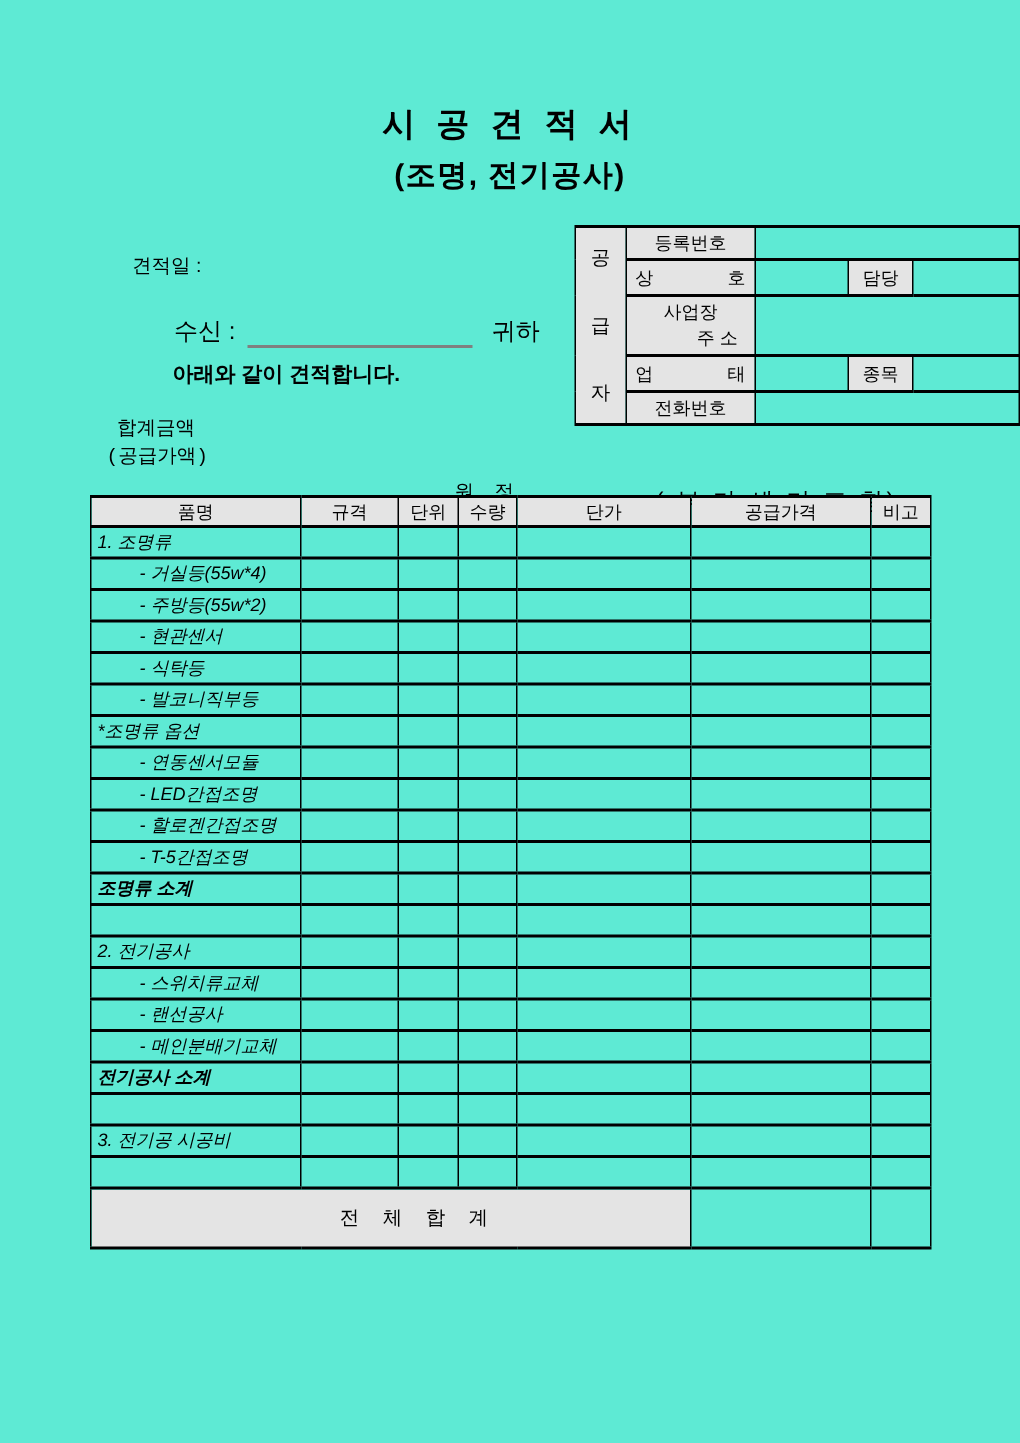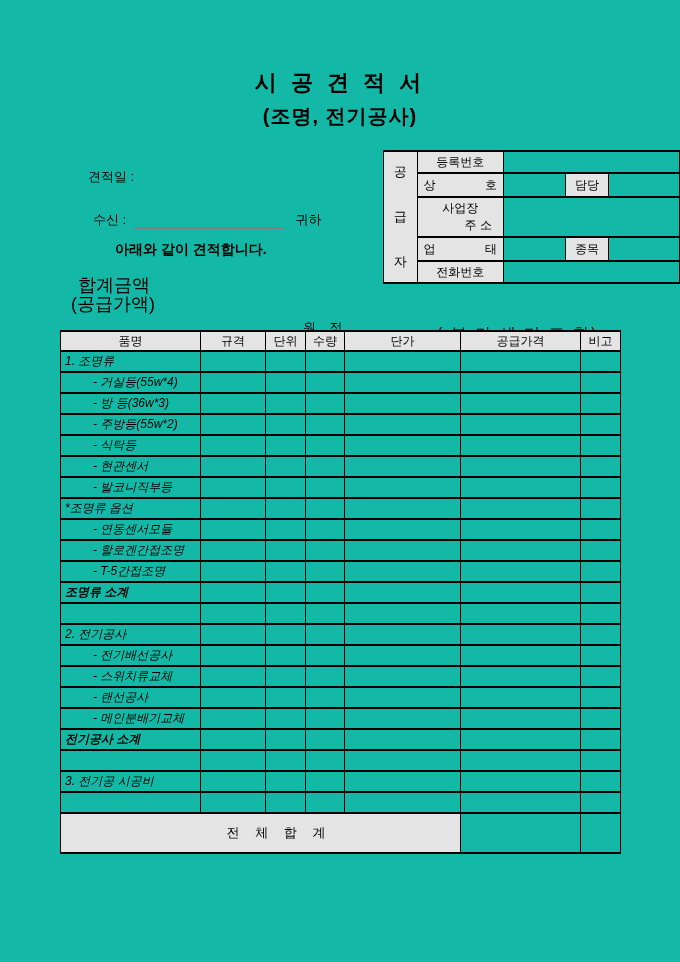--- a/index.html
+++ b/index.html
@@ -1,36 +1,36 @@
 <!DOCTYPE html>
 <html><head>
 <meta charset="utf-8">
 <style>
   html,body { margin:0; padding:0; background:#fff; }
   .page {
-    position:relative; width:680px; height:962px; background:#14b8a6;
+    position:relative; width:680px; height:962px; background:#5eead4;
     font-family:"Liberation Sans", sans-serif; color:#000;
     overflow:hidden;
   }
   .title {
     position:absolute; top:68px; left:0; width:100%;
     text-align:center; font-size:22px; font-weight:bold; letter-spacing:4px;
   }
   .subtitle {
     position:absolute; top:103px; left:0; width:100%;
     text-align:center; font-size:20px; font-weight:bold; letter-spacing:1px;
   }
   .date-row { position:absolute; left:88px; top:168px; font-size:13px; }
-  .recv-row { position:absolute; left:93px; top:211px; font-size:13px; }
+  .recv-row { position:absolute; left:116px; top:211px; font-size:16px; }
   .recv-line {
     display:inline-block; width:150px; height:13px;
     border-bottom:2px solid #808080; margin:0 8px 0 4px; vertical-align:bottom;
   }
   .intro { position:absolute; left:115px; top:241px; font-size:14px; font-weight:bold; }
-  .total-block { position:absolute; left:71px; top:276px; font-size:18px; line-height:19px; }
+  .total-block { position:absolute; left:71px; top:276px; font-size:13px; line-height:19px;font-family:Liberation Mono, monospace; }
   .total-block .t1 { padding-left:7px; }
   .won { position:absolute; left:303px; top:287px; font-size:13px; letter-spacing:5px;margin-top:32px; }
   .vat { position:absolute; left:437px; top:284px; font-size:16px; letter-spacing:2px;margin-top:40px; }
 
   table { border-collapse:collapse; table-layout:fixed; }
   td, th {
     border-left:1px solid #000; border-right:1px solid #000;
     border-top:2px solid #000; border-bottom:2px solid #000;
     font-size:12px; font-weight:normal; padding:0 3px; overflow:hidden;
     vertical-align:middle; white-space:nowrap;
@@ -163,56 +163,47 @@
         <tr>
       <td class="c-name indent">- 거실등(55w*4)</td>
       <td></td>
       <td></td>
       <td></td>
       <td></td>
       <td></td>
       <td></td>
     </tr>
         <tr>
-      <td class="c-name indent">- 방 등(36w*3)</td>
-      <td></td>
-      <td></td>
-      <td></td>
-      <td></td>
-      <td></td>
-      <td></td>
-    </tr>
-        <tr>
       <td class="c-name indent">- 주방등(55w*2)</td>
       <td></td>
       <td></td>
       <td></td>
       <td></td>
       <td></td>
       <td></td>
     </tr>
         <tr>
+      <td class="c-name indent">- 현관센서</td>
+      <td></td>
+      <td></td>
+      <td></td>
+      <td></td>
+      <td></td>
+      <td></td>
+    </tr>
+        <tr>
       <td class="c-name indent">- 식탁등</td>
       <td></td>
       <td></td>
       <td></td>
       <td></td>
       <td></td>
       <td></td>
     </tr>
         <tr>
-      <td class="c-name indent">- 현관센서</td>
-      <td></td>
-      <td></td>
-      <td></td>
-      <td></td>
-      <td></td>
-      <td></td>
-    </tr>
-        <tr>
       <td class="c-name indent">- 발코니직부등</td>
       <td></td>
       <td></td>
       <td></td>
       <td></td>
       <td></td>
       <td></td>
     </tr>
         <tr>
       <td class="c-name">*조명류 옵션</td>
@@ -226,20 +217,29 @@
         <tr>
       <td class="c-name indent">- 연동센서모듈</td>
       <td></td>
       <td></td>
       <td></td>
       <td></td>
       <td></td>
       <td></td>
     </tr>
         <tr>
+      <td class="c-name indent">- LED간접조명</td>
+      <td></td>
+      <td></td>
+      <td></td>
+      <td></td>
+      <td></td>
+      <td></td>
+    </tr>
+        <tr>
       <td class="c-name indent">- 할로겐간접조명</td>
       <td></td>
       <td></td>
       <td></td>
       <td></td>
       <td></td>
       <td></td>
     </tr>
         <tr>
       <td class="c-name indent">- T-5간접조명</td>
@@ -263,29 +263,20 @@
       <td class="c-name"></td>
       <td></td>
       <td></td>
       <td></td>
       <td></td>
       <td></td>
       <td></td>
     </tr>
         <tr>
       <td class="c-name">2. 전기공사</td>
-      <td></td>
-      <td></td>
-      <td></td>
-      <td></td>
-      <td></td>
-      <td></td>
-    </tr>
-        <tr>
-      <td class="c-name indent">- 전기배선공사</td>
       <td></td>
       <td></td>
       <td></td>
       <td></td>
       <td></td>
       <td></td>
     </tr>
         <tr>
       <td class="c-name indent">- 스위치류교체</td>
       <td></td>

